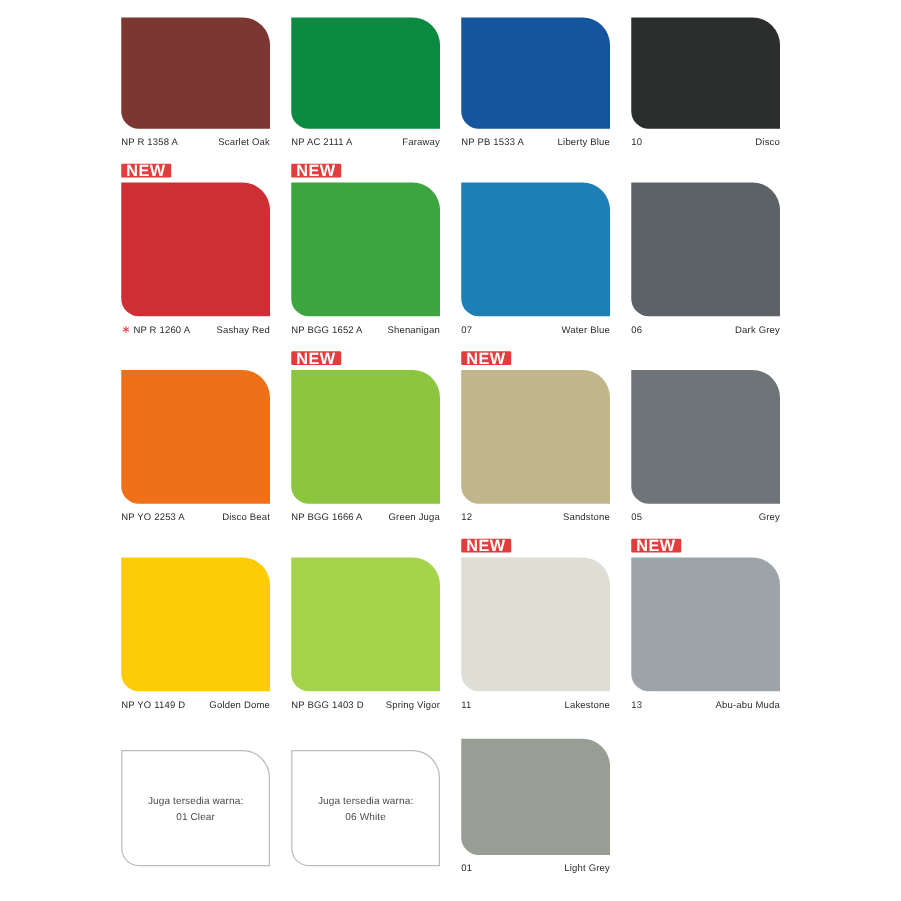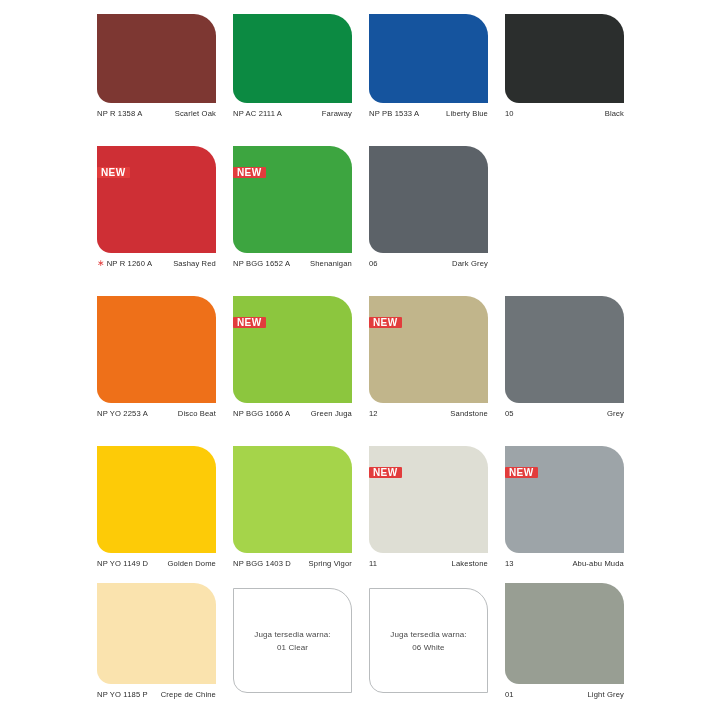--- a/index.html
+++ b/index.html
@@ -27,38 +27,37 @@
     display: flex;
     flex-direction: column;
     justify-content: flex-end;
   }
   
   .badge-slot { height: 15px; position: relative; }
   .badge {
     position: absolute; left: 0; top: 0;
     background: #E23C3C;
     color: #ffffff;
-    font-size: 10px;
+    font-size: 13px;
     font-weight: bold;
     letter-spacing: 0.4px;
     line-height: 11px;
     padding: 0 4px 0 4px;
     height: 11px;
     display: inline-block;
     border-radius: 1px;
-    margin-top: 36px;
   }
   
   .chip {
     width: 119px;
     border-radius: 0 22px 0 14px;
   }
   .row.r1 .chip { height: 93px; }
   .row.r2 .chip, .row.r3 .chip, .row.r4 .chip { height: 107px; }
-  .row.r5 .chip { height: 105px; }
+  .row.r5 .chip { height: 93px; }
   .chip.outline {
     background: #ffffff;
     border: 1px solid #b9bcbe;
     display: flex;
     align-items: center;
     justify-content: center;
     text-align: center;
   }
   .chip.outline .note {
     font-size: 8px;
@@ -117,21 +116,21 @@
           <span class="name">Liberty Blue</span>
         </div>
       </div>
       <div class="cell">
         <div class="badge-slot"></div>
         <div class="chip" style="background: rgb(43, 46, 45);"></div>
         <div class="caption">
           <span class="code">
             <span>10</span>
           </span>
-          <span class="name">Black</span>
+          <span class="name">Disco</span>
         </div>
       </div>
     </div>
     <div class="row r2">
       <div class="cell">
         <div class="badge-slot">
           <span class="badge">NEW</span>
         </div>
         <div class="chip" style="background: rgb(206, 47, 53);"></div>
         <div class="caption">
@@ -149,20 +148,30 @@
         <div class="chip" style="background: rgb(61, 165, 64);"></div>
         <div class="caption">
           <span class="code">
             <span>NP BGG 1652 A</span>
           </span>
           <span class="name">Shenanigan</span>
         </div>
       </div>
       <div class="cell">
         <div class="badge-slot"></div>
+        <div class="chip" style="background: rgb(28, 127, 181);"></div>
+        <div class="caption">
+          <span class="code">
+            <span>07</span>
+          </span>
+          <span class="name">Water Blue</span>
+        </div>
+      </div>
+      <div class="cell">
+        <div class="badge-slot"></div>
         <div class="chip" style="background: rgb(92, 98, 104);"></div>
         <div class="caption">
           <span class="code">
             <span>06</span>
           </span>
           <span class="name">Dark Grey</span>
         </div>
       </div>
     </div>
     <div class="row r3">
@@ -251,30 +260,20 @@
         <div class="chip" style="background: rgb(157, 164, 168);"></div>
         <div class="caption">
           <span class="code">
             <span>13</span>
           </span>
           <span class="name">Abu-abu Muda</span>
         </div>
       </div>
     </div>
     <div class="row r5">
-      <div class="cell">
-        <div class="badge-slot"></div>
-        <div class="chip" style="background: rgb(250, 227, 174);"></div>
-        <div class="caption">
-          <span class="code">
-            <span>NP YO 1185 P</span>
-          </span>
-          <span class="name">Crepe de Chine</span>
-        </div>
-      </div>
       <div class="cell nocaption">
         <div class="badge-slot"></div>
         <div class="chip outline">
           <div class="note">
             <div>Juga tersedia warna:</div>
             <div>01 Clear</div>
           </div>
         </div>
         <div class="caption">
           <span class="code">

